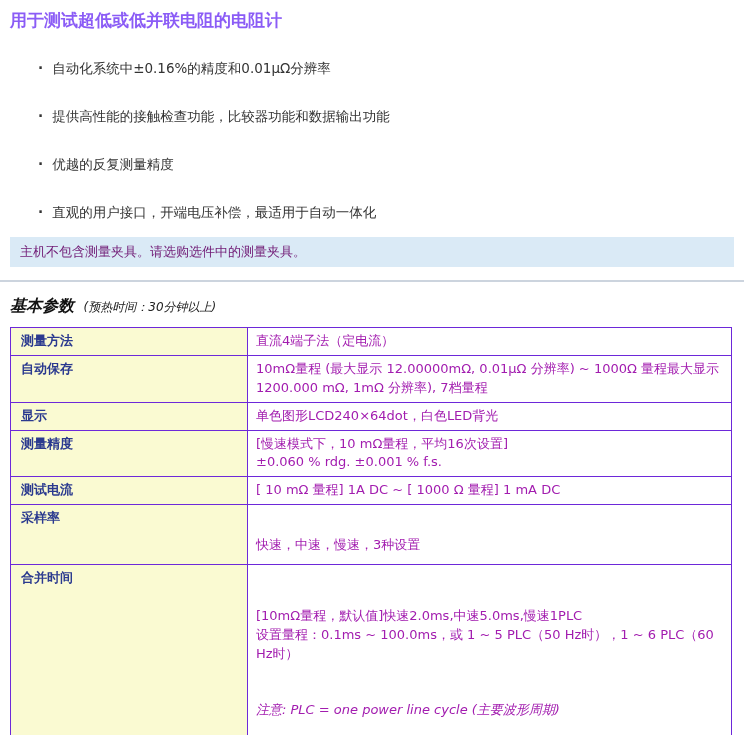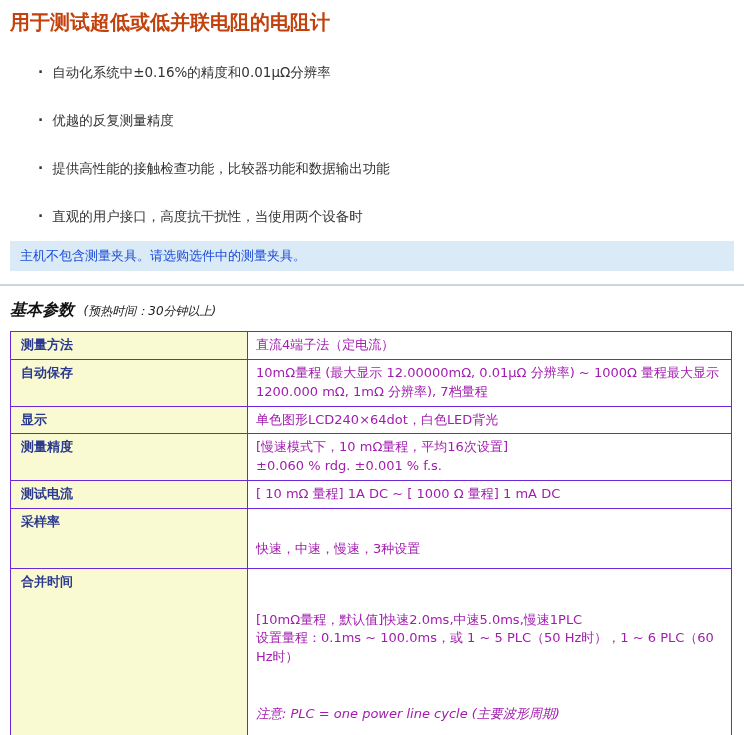--- a/index.html
+++ b/index.html
@@ -11,23 +11,23 @@
     color: #333333;
   }
   .page {
     width: 744px;
     height: 735px;
     overflow: hidden;
     box-sizing: border-box;
     padding: 0 10px;
   }
   .page-title {
-    font-size: 20px;
+    font-size: 17px;
     font-weight: bold;
-    color: #c2410c;
+    color: #8b5cf6;
     margin: 10px 0 0 0;
     line-height: 1.25;
   }
   .features {
     list-style: none;
     margin: 24px 0 0 0;
     padding: 0 0 0 28px;
     font-size: 13.5px;
     color: #333333;
   }
@@ -39,21 +39,21 @@
     content: "\00B7";
     font-weight: bold;
     margin-right: 9px;
     color: #333333;
   }
   .notice-bar {
     margin-top: 14px;
     background: #daeaf6;
     padding: 7px 10px;
     font-size: 13px;
-    color: #1d4ed8;
+    color: #701a75;
     line-height: 16px;
   }
   .section-divider {
     border: none;
     border-top: 2px solid #ccd4de;
     margin: 13px -10px 0 -10px;
   }
   .section-heading {
     margin: 14px 0 0 0;
     font-size: 16px;
@@ -107,23 +107,23 @@
 </style>
 </head>
 <body>
 
 <div class="page">
 
   <h1 class="page-title">用于测试超低或低并联电阻的电阻计</h1>
 
   <ul class="features">
     <li>自动化系统中±0.16%的精度和0.01μΩ分辨率</li>
+    <li>提供高性能的接触检查功能，比较器功能和数据输出功能</li>
     <li>优越的反复测量精度</li>
-    <li>提供高性能的接触检查功能，比较器功能和数据输出功能</li>
-    <li>直观的用户接口，高度抗干扰性，当使用两个设备时</li>
+    <li>直观的用户接口，开端电压补偿，最适用于自动一体化</li>
   </ul>
 
   <div class="notice-bar">主机不包含测量夹具。请选购选件中的测量夹具。</div>
 
   <hr class="section-divider">
 
   <h2 class="section-heading">
     <span>基本参数</span>
     <span class="suffix">(预热时间：30分钟以上)</span>
   </h2>

